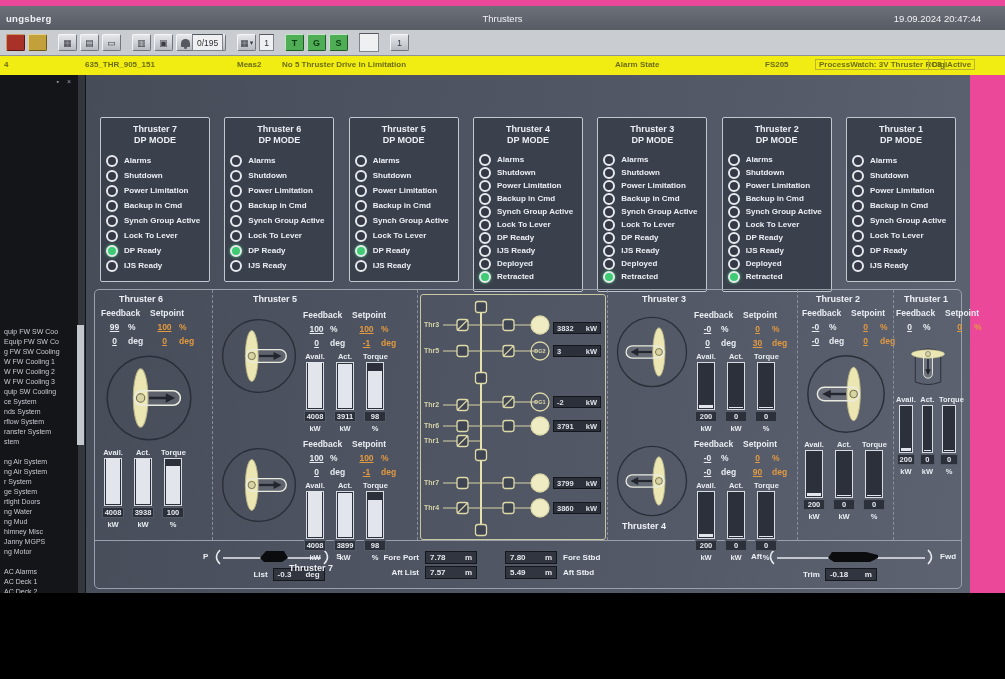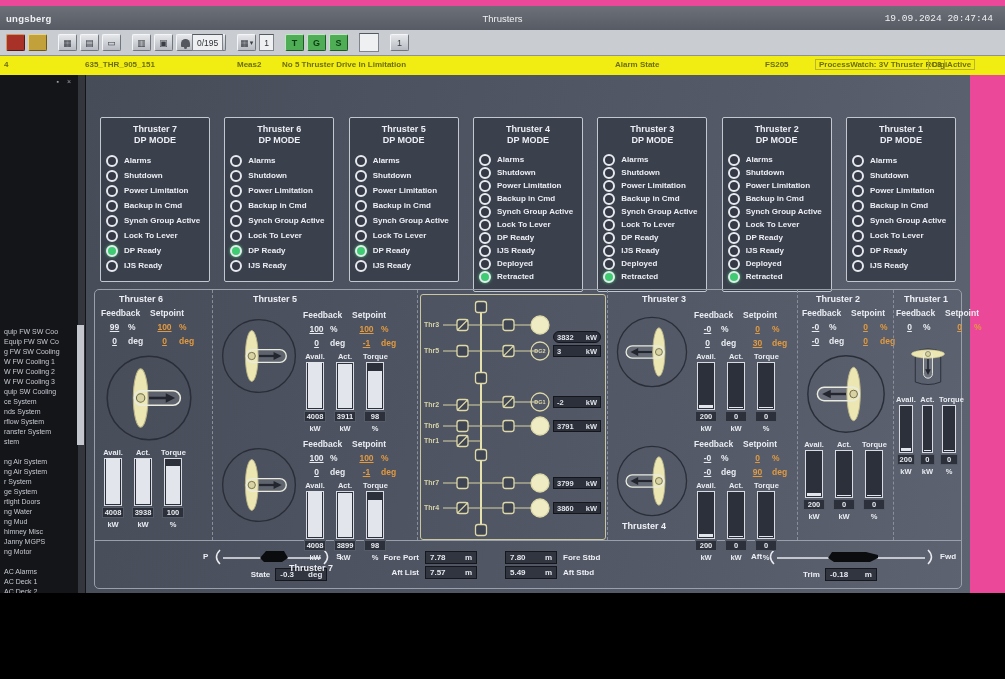--- a/index.html
+++ b/index.html
@@ -4,21 +4,21 @@
 <style>
   html,body{margin:0;padding:0;background:#000;}
   #stage{position:relative;width:1005px;height:593px;background:#ec4899;overflow:hidden;
          font-family:"Liberation Sans",sans-serif;-webkit-font-smoothing:antialiased;}
   .abs{position:absolute;}
   
   #titlebar{left:0;top:6px;width:1005px;height:24px;background:linear-gradient(#6c7078,#575b63);
             color:#f0f1f4;font-size:9.5px;display:flex;align-items:center;}
   #brand{margin-left:6px;font-weight:bold;letter-spacing:.3px;}
   #win-title{position:absolute;left:0;right:0;text-align:center;}
-  #datetime{position:absolute;right:12px;font-family:Liberation Mono, monospace;}
+  #datetime{position:absolute;right:24px;}
   #toolbar{left:0;top:30px;width:1005px;height:26px;background:#c9ccd1;border-bottom:1px solid #8d9199;
            display:flex;align-items:center;gap:3px;padding-left:6px;box-sizing:border-box;}
   .tbtn{height:17px;min-width:19px;background:linear-gradient(#e5e7ea,#b8bcc2);border:1px solid;
         border-color:#f4f5f7 #71767e #71767e #f4f5f7;border-radius:2px;font-size:9px;color:#3a3d43;
         display:flex;align-items:center;justify-content:center;padding:0 2px;box-sizing:border-box;}
   .tbtn.red{background:#a83228;border-color:#c96 #5a1812 #5a1812 #c96;}
   .tbtn.olive{background:#c2a13a;border-color:#e8d28c #6e5a14 #6e5a14 #e8d28c;}
   .tbtn.green{background:#4fae55;border-color:#bfe8c2 #1d5c22 #1d5c22 #bfe8c2;color:#0b3d12;font-weight:bold;}
   .tsep{width:5px;}
   .tfield{height:15px;background:#eef0f2;border:1px solid #7f848c;border-top-color:#55595f;
@@ -705,21 +705,21 @@
                 <rect x="82" y="207.5" width="11" height="11" rx="2.5" fill="#3f4452" stroke="#ddd9a8" stroke-width="1.3"></rect>
                 <circle cx="119" cy="213" r="9" fill="#efecc4" stroke="#ddd9a8" stroke-width="1.3"></circle>
               </svg>
               <div class="dg-label" style="left: 3px; top: 26px;">Thr3</div>
               <div class="dg-label" style="left: 3px; top: 52px;">Thr5</div>
               <div class="dg-label" style="left: 3px; top: 106px;">Thr2</div>
               <div class="dg-label" style="left: 3px; top: 127px;">Thr6</div>
               <div class="dg-label" style="left: 3px; top: 142px;">Thr1</div>
               <div class="dg-label" style="left: 3px; top: 184px;">Thr7</div>
               <div class="dg-label" style="left: 3px; top: 209px;">Thr4</div>
-              <div class="dg-box" style="left: 132px; top: 36px; border-radius: 6px;">
+              <div class="dg-box" style="left: 132px; top: 27px;">
                 <span>3832</span>
                 <span>kW</span>
               </div>
               <div class="dg-box" style="left: 132px; top: 50px;">
                 <span>3</span>
                 <span>kW</span>
               </div>
               <div class="dg-box" style="left: 132px; top: 101px;">
                 <span>-2</span>
                 <span>kW</span>
@@ -964,21 +964,21 @@
             <span>P</span>
             <svg width="120" height="16" viewBox="0 0 120 16">
               <path d="M8,1 Q1,8 8,15" fill="none" stroke="#e8eaef" stroke-width="1.5"></path>
               <path d="M112,1 Q119,8 112,15" fill="none" stroke="#e8eaef" stroke-width="1.5"></path>
               <line x1="11" y1="9" x2="109" y2="9" stroke="#e8eaef" stroke-width="1.5"></line>
               <polygon points="48,9 54,2 72,2 76,9 70,13 52,13" fill="#0b0c0e"></polygon>
             </svg>
             <span>S</span>
           </div>
           <div class="att-row">
-            <span>State</span>
+            <span>List</span>
             <span class="val-box">
               <span>-0.3</span>
               <span>deg</span>
             </span>
           </div>
         </div>
 
         <div class="zone" id="zone-draft">
           <div class="draft-row">
             <span class="draft-label r">Fore Port</span>

